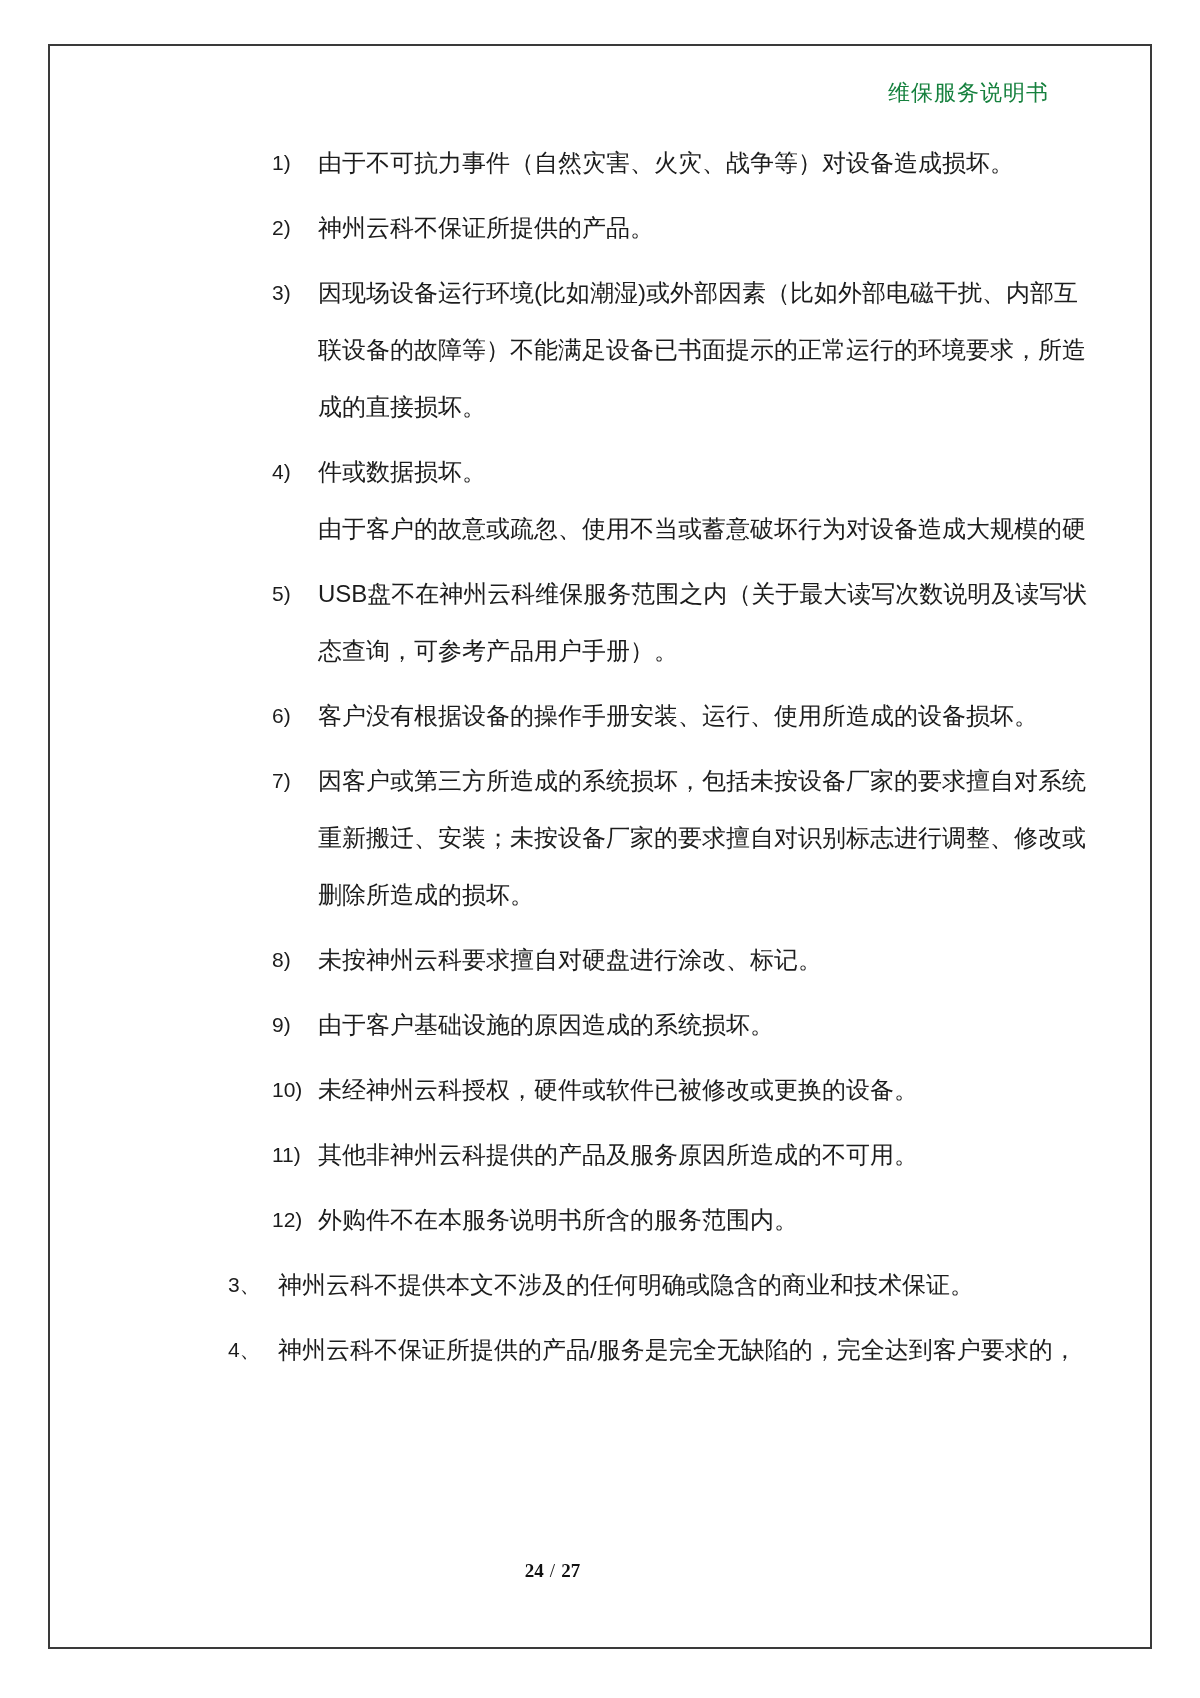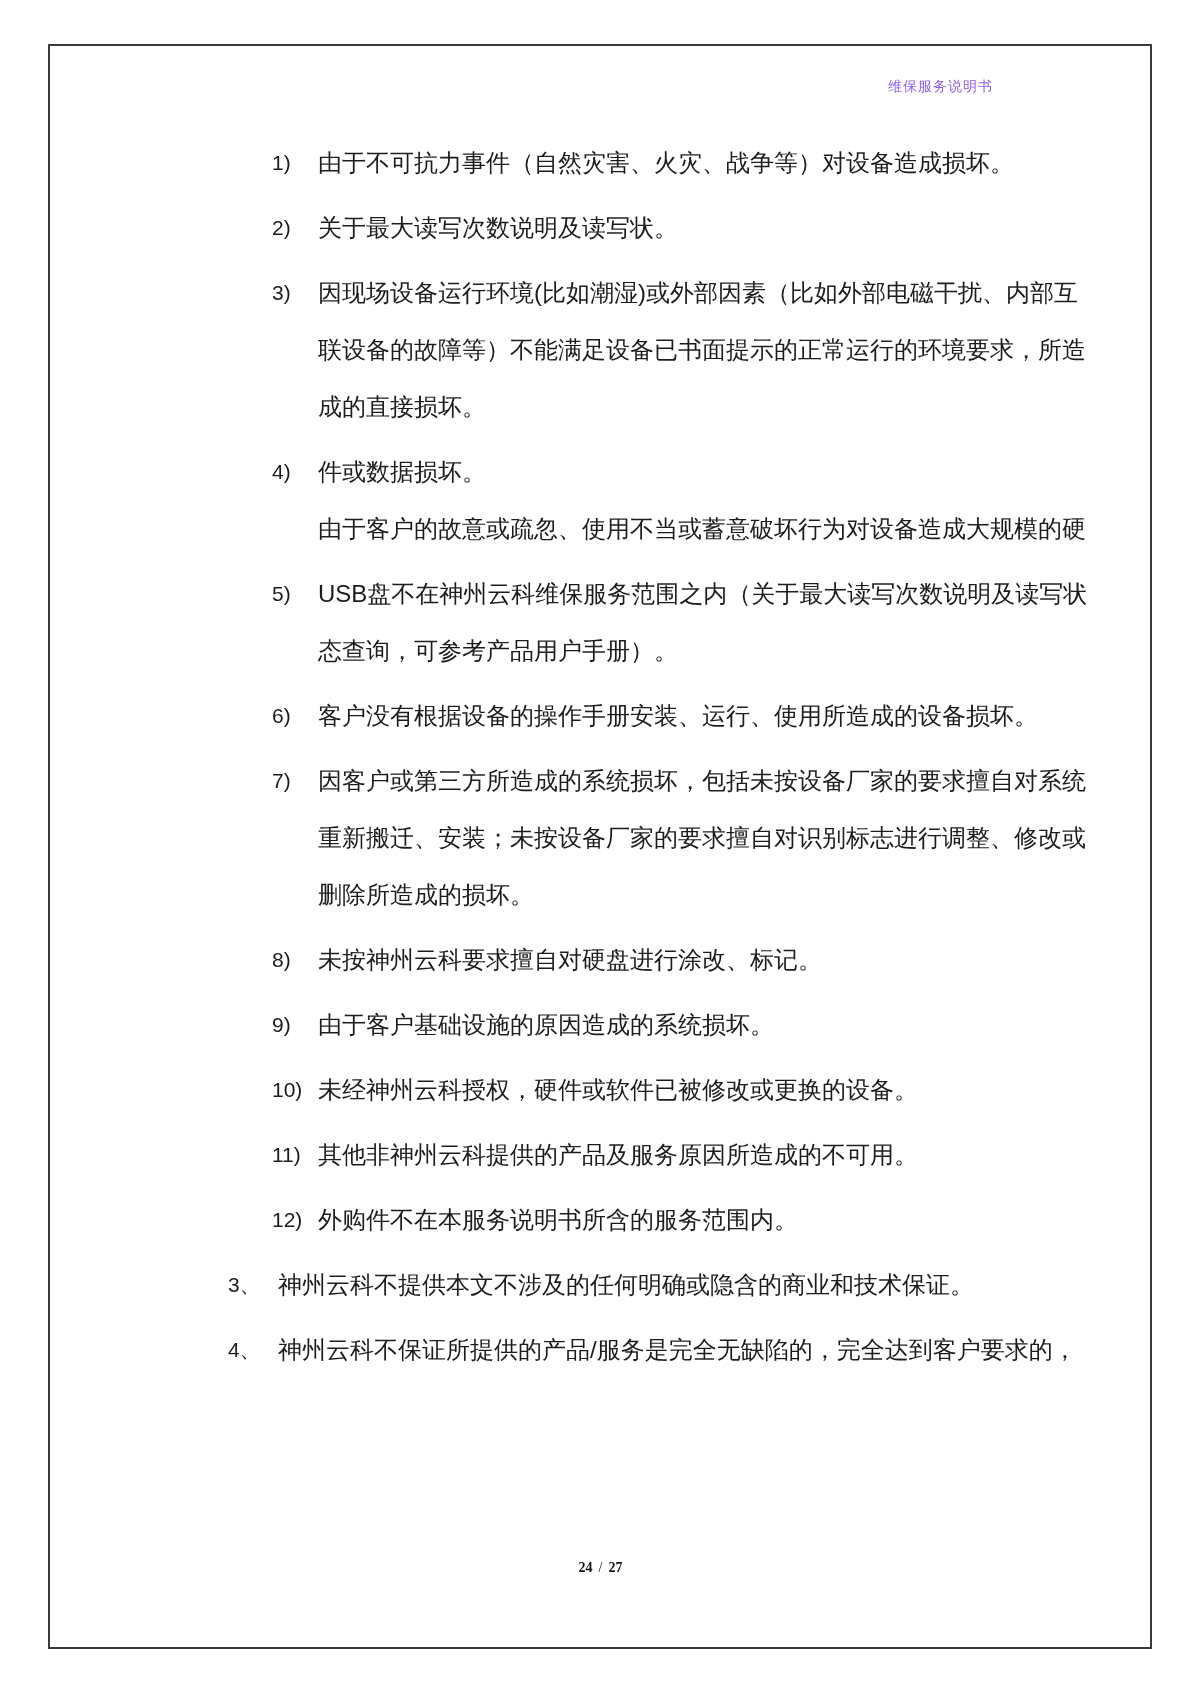--- a/index.html
+++ b/index.html
@@ -22,23 +22,23 @@
     width: 1104px;
     height: 1605px;
     border: 2px solid #3a3a3a;
     box-sizing: border-box;
   }
   .header-title {
     position: absolute;
     top: 78px;
     left: 888px;
     font-family: "Liberation Serif", "DejaVu Serif", serif;
-    font-size: 14px;
+    font-size: 22px;
     letter-spacing: 1px;
-    color: #8b5cf6;
+    color: #15803d;
   }
   .content {
     position: absolute;
     top: 134px;
     left: 0;
     width: 1200px;
   }
   .item {
     display: flex;
     padding-left: 272px;
@@ -69,23 +69,22 @@
     line-height: 57px;
     white-space: nowrap;
   }
   .footer {
     position: absolute;
     top: 1560px;
     left: 0;
     width: 1105px;
     text-align: center;
     font-family: "Liberation Serif", "DejaVu Serif", serif;
-    font-size: 14px;
+    font-size: 19px;
     color: #111111;
-    margin-left: 48px;
   }
   .footer .num { font-weight: bold; }
   .footer .sep { font-weight: normal; padding: 0 6px; }
 </style>
 </head>
 <body>
 
 <div class="page-border"></div>
 
 <div class="header-title">维保服务说明书</div>
@@ -95,21 +94,21 @@
   <div class="item">
     <span class="marker">1)</span>
     <div class="lines">
       <div class="line">由于不可抗力事件（自然灾害、火灾、战争等）对设备造成损坏。</div>
     </div>
   </div>
 
   <div class="item">
     <span class="marker">2)</span>
     <div class="lines">
-      <div class="line">关于最大读写次数说明及读写状。</div>
+      <div class="line">神州云科不保证所提供的产品。</div>
     </div>
   </div>
 
   <div class="item">
     <span class="marker">3)</span>
     <div class="lines">
       <div class="line">因现场设备运行环境(比如潮湿)或外部因素（比如外部电磁干扰、内部互</div>
       <div class="line">联设备的故障等）不能满足设备已书面提示的正常运行的环境要求，所造</div>
       <div class="line">成的直接损坏。</div>
     </div>

